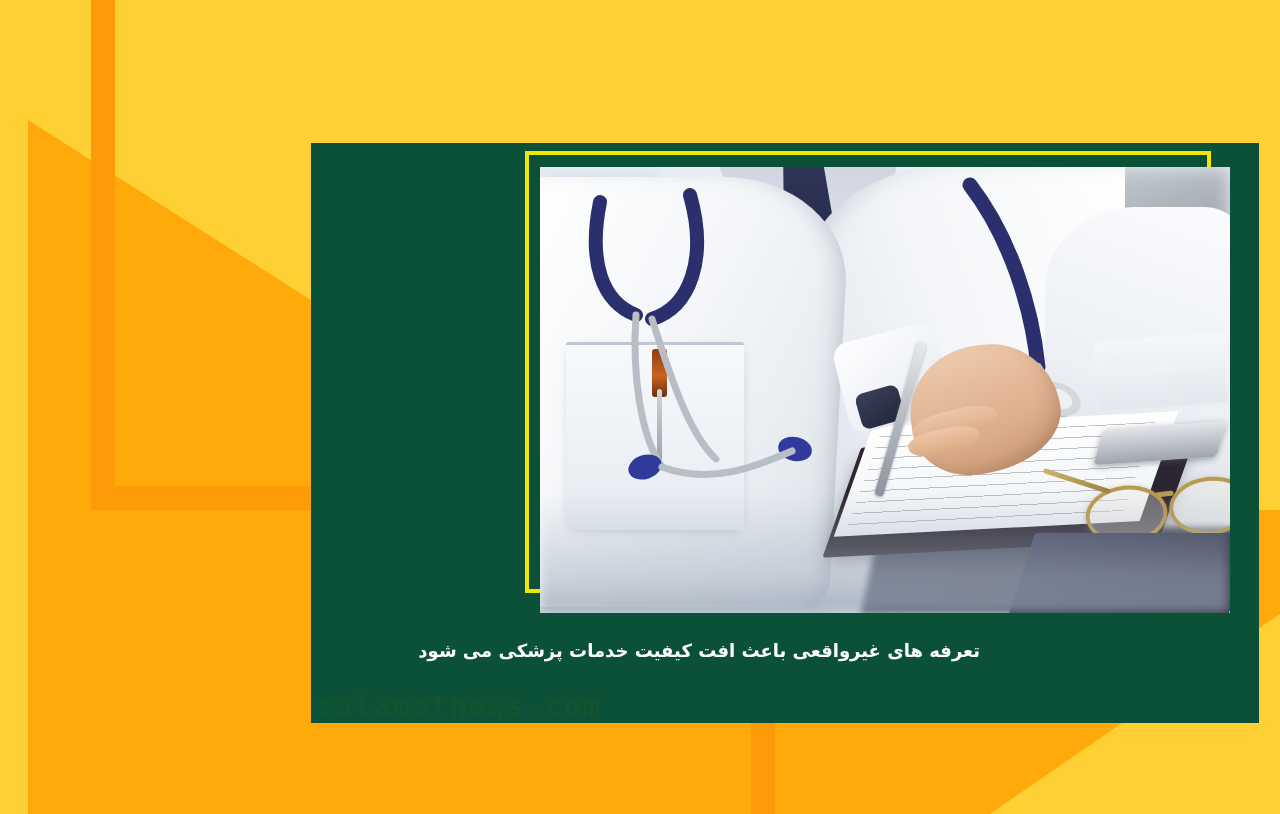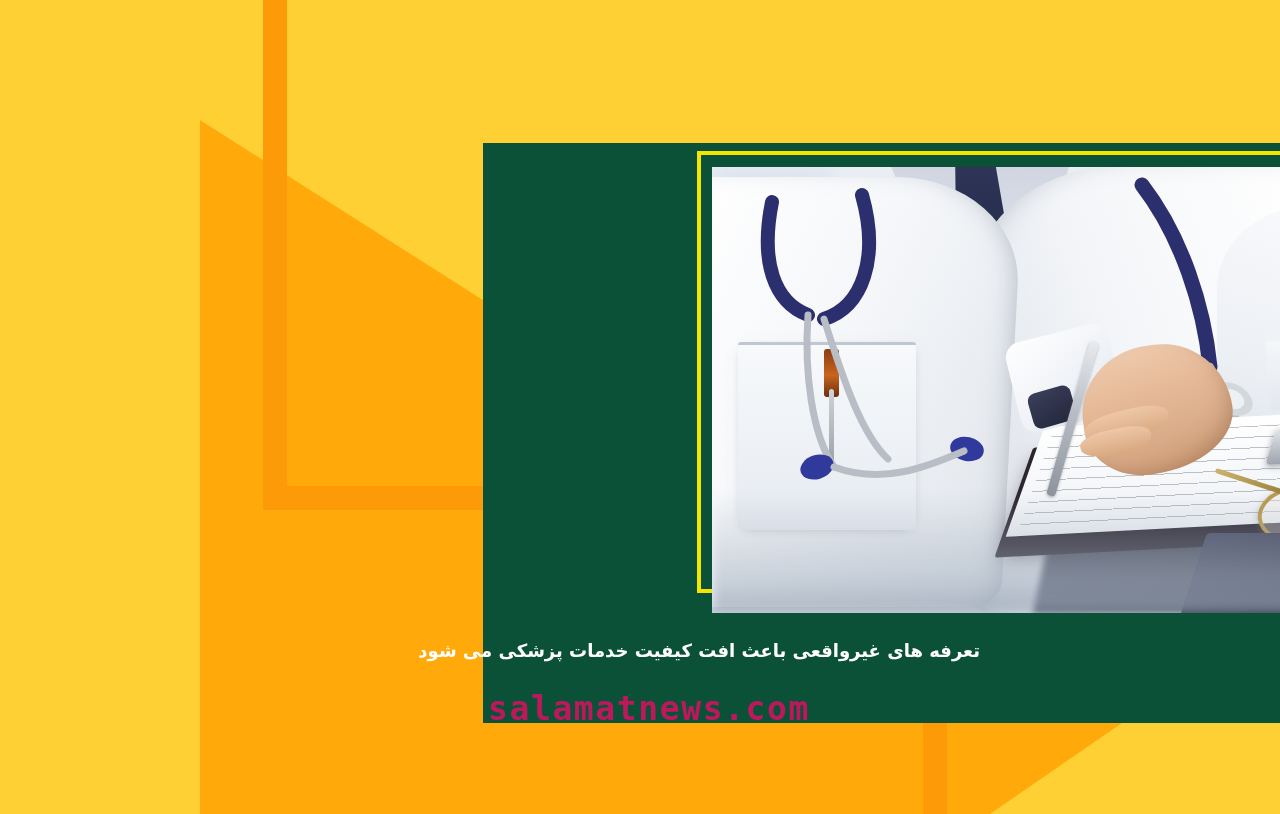--- a/index.html
+++ b/index.html
@@ -4,21 +4,21 @@
 <title>salamatnews</title>
 <style>
   html,body{margin:0;padding:0;}
   body{
     width:1280px;height:814px;overflow:hidden;
     font-family:"DejaVu Sans","Liberation Sans",sans-serif;
     background:#FFD034;
   }
 
   
-  .canvas{position:relative;width:1080px;height:814px;overflow:hidden;background:#FFD034;}
+  .canvas{position:relative;width:1252px;height:814px;overflow:hidden;background:#FFD034;}
 
   
   .bg-layer{position:absolute;inset:0;overflow:hidden;}
 
   
   .wedge-topleft{
     position:absolute;left:0;top:0;width:880px;height:680px;
     background:#FFAA0A;
     clip-path:polygon(0 0, 0 100%, 880px 100%, 0 120px);
   }
@@ -274,21 +274,21 @@
     position:absolute;right:300px;top:640px;
     color:#ffffff;font-size:18px;font-weight:bold;
     letter-spacing:0;direction:rtl;text-align:right;
     white-space:nowrap;
     font-family:"DejaVu Sans","Liberation Sans",sans-serif;
   }
 
   
   .watermark{
     position:absolute;left:288px;top:689px;
-    color:#be185d;font-size:33px;font-weight:bold;
+    color:#14532d;font-size:29px;font-weight:bold;
     letter-spacing:1.6px;direction:ltr;
     font-family:"DejaVu Sans Mono","Liberation Mono",monospace;
   }
 </style>
 </head>
 <body>
 
 <div class="canvas">
 
   <div class="bg-layer">

